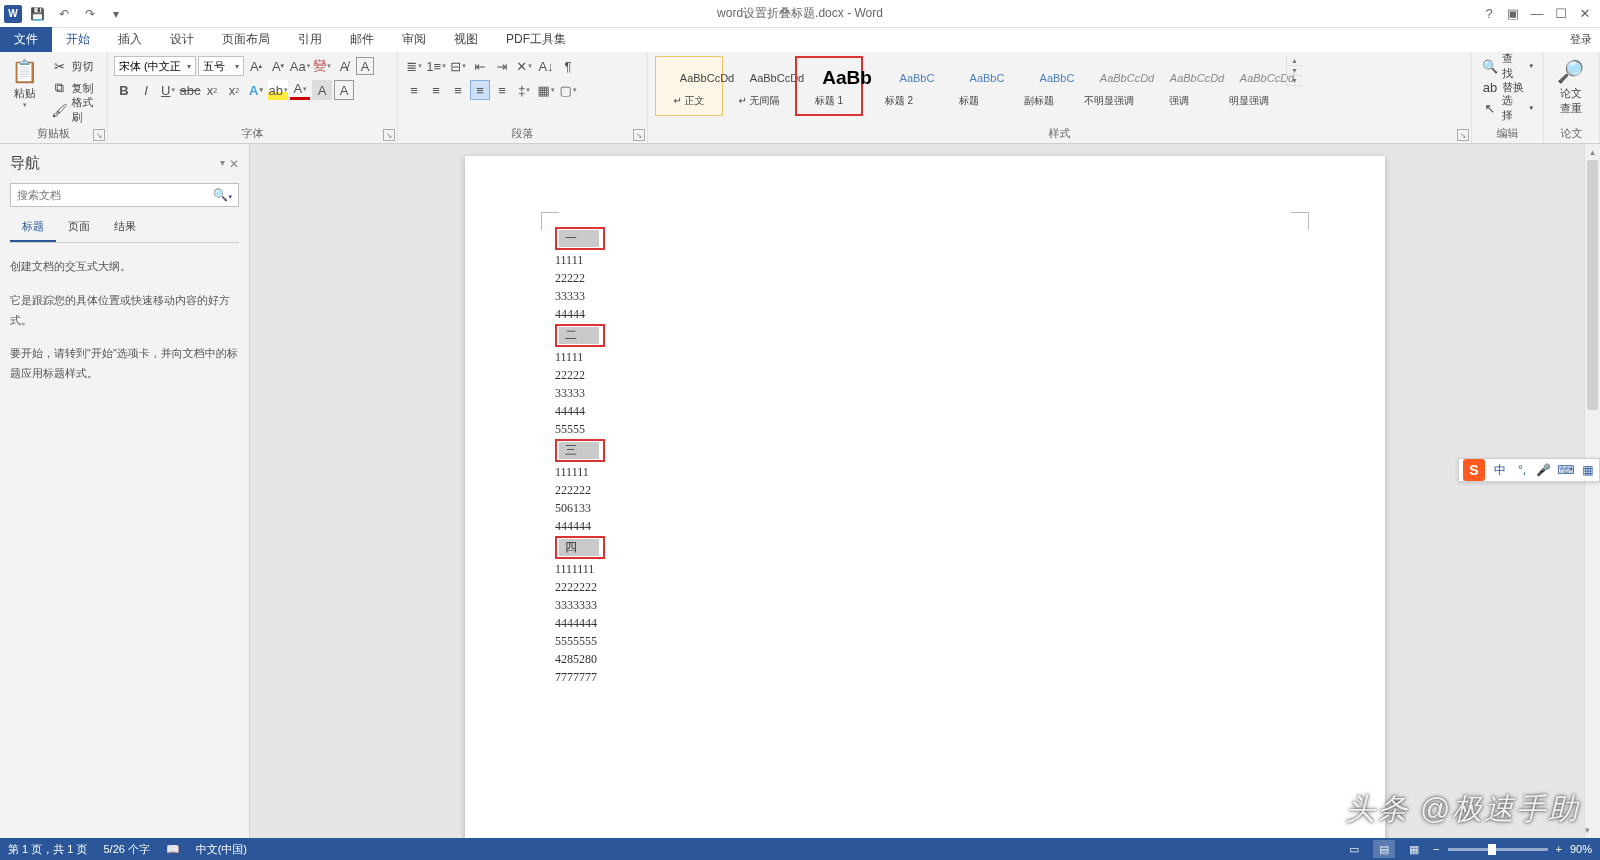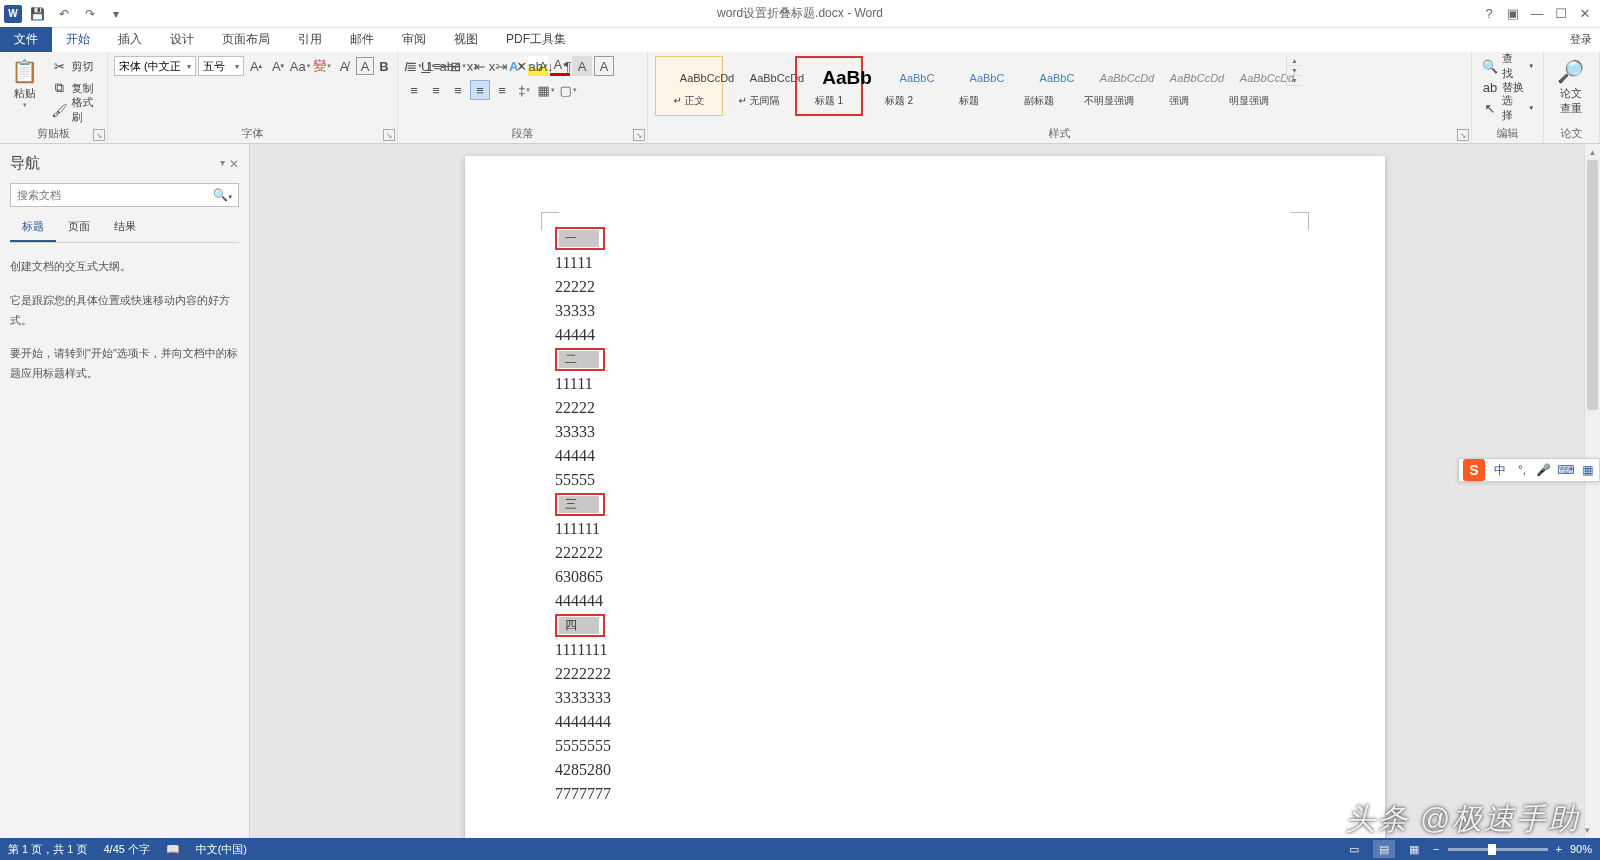--- a/index.html
+++ b/index.html
@@ -37,21 +37,21 @@
 .small-btn { display: flex; align-items: center; gap: 4px; height: 20px; padding: 0 4px; cursor: pointer; font-size: 11px; color: #444; }
 .small-icon { width: 16px; height: 16px; display: flex; align-items: center; justify-content: center; font-size: 13px; }
 
 .font-row { display: flex; align-items: center; gap: 2px; margin-bottom: 4px; }
 .combo { border: 1px solid #c0c0c0; background: #fff; height: 20px; font-size: 11px; padding: 0 4px; display: flex; align-items: center; justify-content: space-between; }
 .combo .arrow { font-size: 8px; color: #666; margin-left: 4px; }
 .icon-btn { width: 20px; height: 20px; display: flex; align-items: center; justify-content: center; cursor: pointer; color: #555; font-size: 13px; }
 .icon-btn.with-arrow::after { content: "▾"; font-size: 7px; margin-left: 1px; color: #777; }
 .icon-btn.active { background: #cde0f7; border: 1px solid #8bafe0; }
 
-.font-block { display: flex; flex-direction: row; }
+.font-block { display: flex; flex-direction: column; }
 .para-block { display: flex; flex-direction: column; }
 
 
 .styles-gallery { display: flex; align-items: stretch; }
 .style-item { width: 68px; height: 60px; border: 1px solid transparent; margin: 0 1px; display: flex; flex-direction: column; align-items: center; justify-content: center; cursor: pointer; }
 .style-item.sel { border: 1px solid #f0c36d; background: #fdf5e6; }
 .style-item.redbox { border: 2px solid #d93333; }
 .style-preview { font-size: 11px; color: #444; height: 28px; display: flex; align-items: center; justify-content: center; margin-left: 36px; }
 .style-preview.big { font-size: 19px; color: #000; font-weight: bold; }
 .style-preview.blueish { color: #4a7ebf; }
@@ -85,40 +85,40 @@
 .doc-scroll-v { position: absolute; right: 0; top: 0; width: 16px; height: 100%; background: #f0f0f0; border-left: 1px solid #ddd; }
 .doc-scroll-v .sb-btn { height: 16px; display: flex; align-items: center; justify-content: center; font-size: 9px; color: #888; background: #f0f0f0; cursor: pointer; }
 .doc-scroll-v .sb-track { position: absolute; top: 16px; bottom: 16px; left: 0; right: 0; }
 .doc-scroll-v .sb-thumb { position: absolute; left: 2px; right: 2px; top: 0; height: 250px; background: #cfcfcf; border-radius: 2px; cursor: pointer; }
 .doc-scroll-v .sb-bottom { position: absolute; bottom: 0; }
 
 .page { width: 920px; min-height: 1200px; background: #fff; margin-top: 12px; box-shadow: 0 2px 6px rgba(0,0,0,0.25); padding: 70px 90px 40px 90px; position: relative; }
 .corner { position: absolute; width: 18px; height: 18px; }
 .corner.tl { top: 56px; left: 76px; border-left: 1px solid #bbb; border-top: 1px solid #bbb; }
 .corner.tr { top: 56px; right: 76px; border-right: 1px solid #bbb; border-top: 1px solid #bbb; }
-.doc-line { font-size: 16px; color: #333; line-height: 1.5; font-family: SimSun, serif; }
+.doc-line { font-size: 12px; color: #333; line-height: 1.5; font-family: SimSun, serif; }
 .doc-heading { display: inline-block; background: #c9c9c9; padding: 0px 22px 0px 6px; font-size: 12px; color: #333; font-family: SimSun, serif; }
 .redframe { border: 2px solid #d93333; display: inline-block; padding: 1px 4px 1px 2px; margin: 1px 0; }
 
 
 .statusbar { height: 22px; background: #2b579a; color: #fff; display: flex; align-items: center; font-size: 11px; padding: 0 8px; }
 .statusbar .sb-left { display: flex; gap: 16px; align-items: center; }
 .statusbar .sb-right { margin-left: auto; display: flex; align-items: center; gap: 8px; }
 .sb-view-btn { width: 22px; height: 18px; display: flex; align-items: center; justify-content: center; cursor: pointer; opacity: 0.85; }
 .sb-view-btn.active { background: rgba(255,255,255,0.25); }
 .zoom-slider { width: 100px; height: 3px; background: rgba(255,255,255,0.5); position: relative; }
 .zoom-slider .zknob { position: absolute; left: 40%; top: -4px; width: 8px; height: 11px; background: #fff; }
 
 
 .ime-bar { position: absolute; right: 0; top: 458px; display: flex; align-items: center; background: #fff; border: 1px solid #d0d0d0; box-shadow: 0 1px 4px rgba(0,0,0,0.15); height: 24px; }
 .ime-s { width: 22px; height: 22px; background: #ff5a1f; color: #fff; font-weight: bold; font-size: 14px; display: flex; align-items: center; justify-content: center; border-radius: 3px; margin: 0 4px; }
 .ime-btn { width: 22px; height: 22px; display: flex; align-items: center; justify-content: center; color: #2b579a; font-size: 12px; cursor: pointer; }
 
 
-.watermark { position: absolute; right: 20px; bottom: 20px; font-size: 30px; color: rgba(255,255,255,0.9); font-weight: 500; text-shadow: 0 0 4px rgba(0,0,0,0.6), 0 0 2px rgba(0,0,0,0.6); pointer-events: none; letter-spacing: 2px; font-style: italic; }
+.watermark { position: absolute; right: 20px; bottom: 30px; font-size: 30px; color: rgba(255,255,255,0.9); font-weight: 500; text-shadow: 0 0 4px rgba(0,0,0,0.6), 0 0 2px rgba(0,0,0,0.6); pointer-events: none; letter-spacing: 2px; font-style: italic; }
 </style>
 </head>
 <body>
 
 <div class="titlebar">
   <div class="titlebar-left">
     <div class="word-icon">W</div>
     <div class="qat-btn">💾</div>
     <div class="qat-btn">↶</div>
     <div class="qat-btn">↷</div>
@@ -377,21 +377,21 @@
           <div class="doc-line">44444</div>
           <div><span class="redframe"><span class="doc-heading">二</span></span></div>
           <div class="doc-line">11111</div>
           <div class="doc-line">22222</div>
           <div class="doc-line">33333</div>
           <div class="doc-line">44444</div>
           <div class="doc-line">55555</div>
           <div><span class="redframe"><span class="doc-heading">三</span></span></div>
           <div class="doc-line">111111</div>
           <div class="doc-line">222222</div>
-          <div class="doc-line">630865</div>
+          <div class="doc-line">506133</div>
           <div class="doc-line">444444</div>
           <div><span class="redframe"><span class="doc-heading">四</span></span></div>
           <div class="doc-line">1111111</div>
           <div class="doc-line">2222222</div>
           <div class="doc-line">3333333</div>
           <div class="doc-line">4444444</div>
           <div class="doc-line">5555555</div>
           <div class="doc-line">4285280</div>
           <div class="doc-line">7777777</div>
         </div>
@@ -402,21 +402,21 @@
           <div class="sb-thumb"></div>
         </div>
       <div class="sb-btn sb-bottom">▾</div>
     </div>
   </div>
 </div>
 
 <div class="statusbar">
   <div class="sb-left">
     <span>第 1 页，共 1 页</span>
-    <span>4/45 个字</span>
+    <span>5/26 个字</span>
     <span>📖</span>
     <span>中文(中国)</span>
   </div>
   <div class="sb-right">
     <div class="sb-view-btn">▭</div>
     <div class="sb-view-btn active">▤</div>
     <div class="sb-view-btn">▦</div>
     <span style="cursor:pointer">−</span>
     <div class="zoom-slider">
         <div class="zknob"></div>

